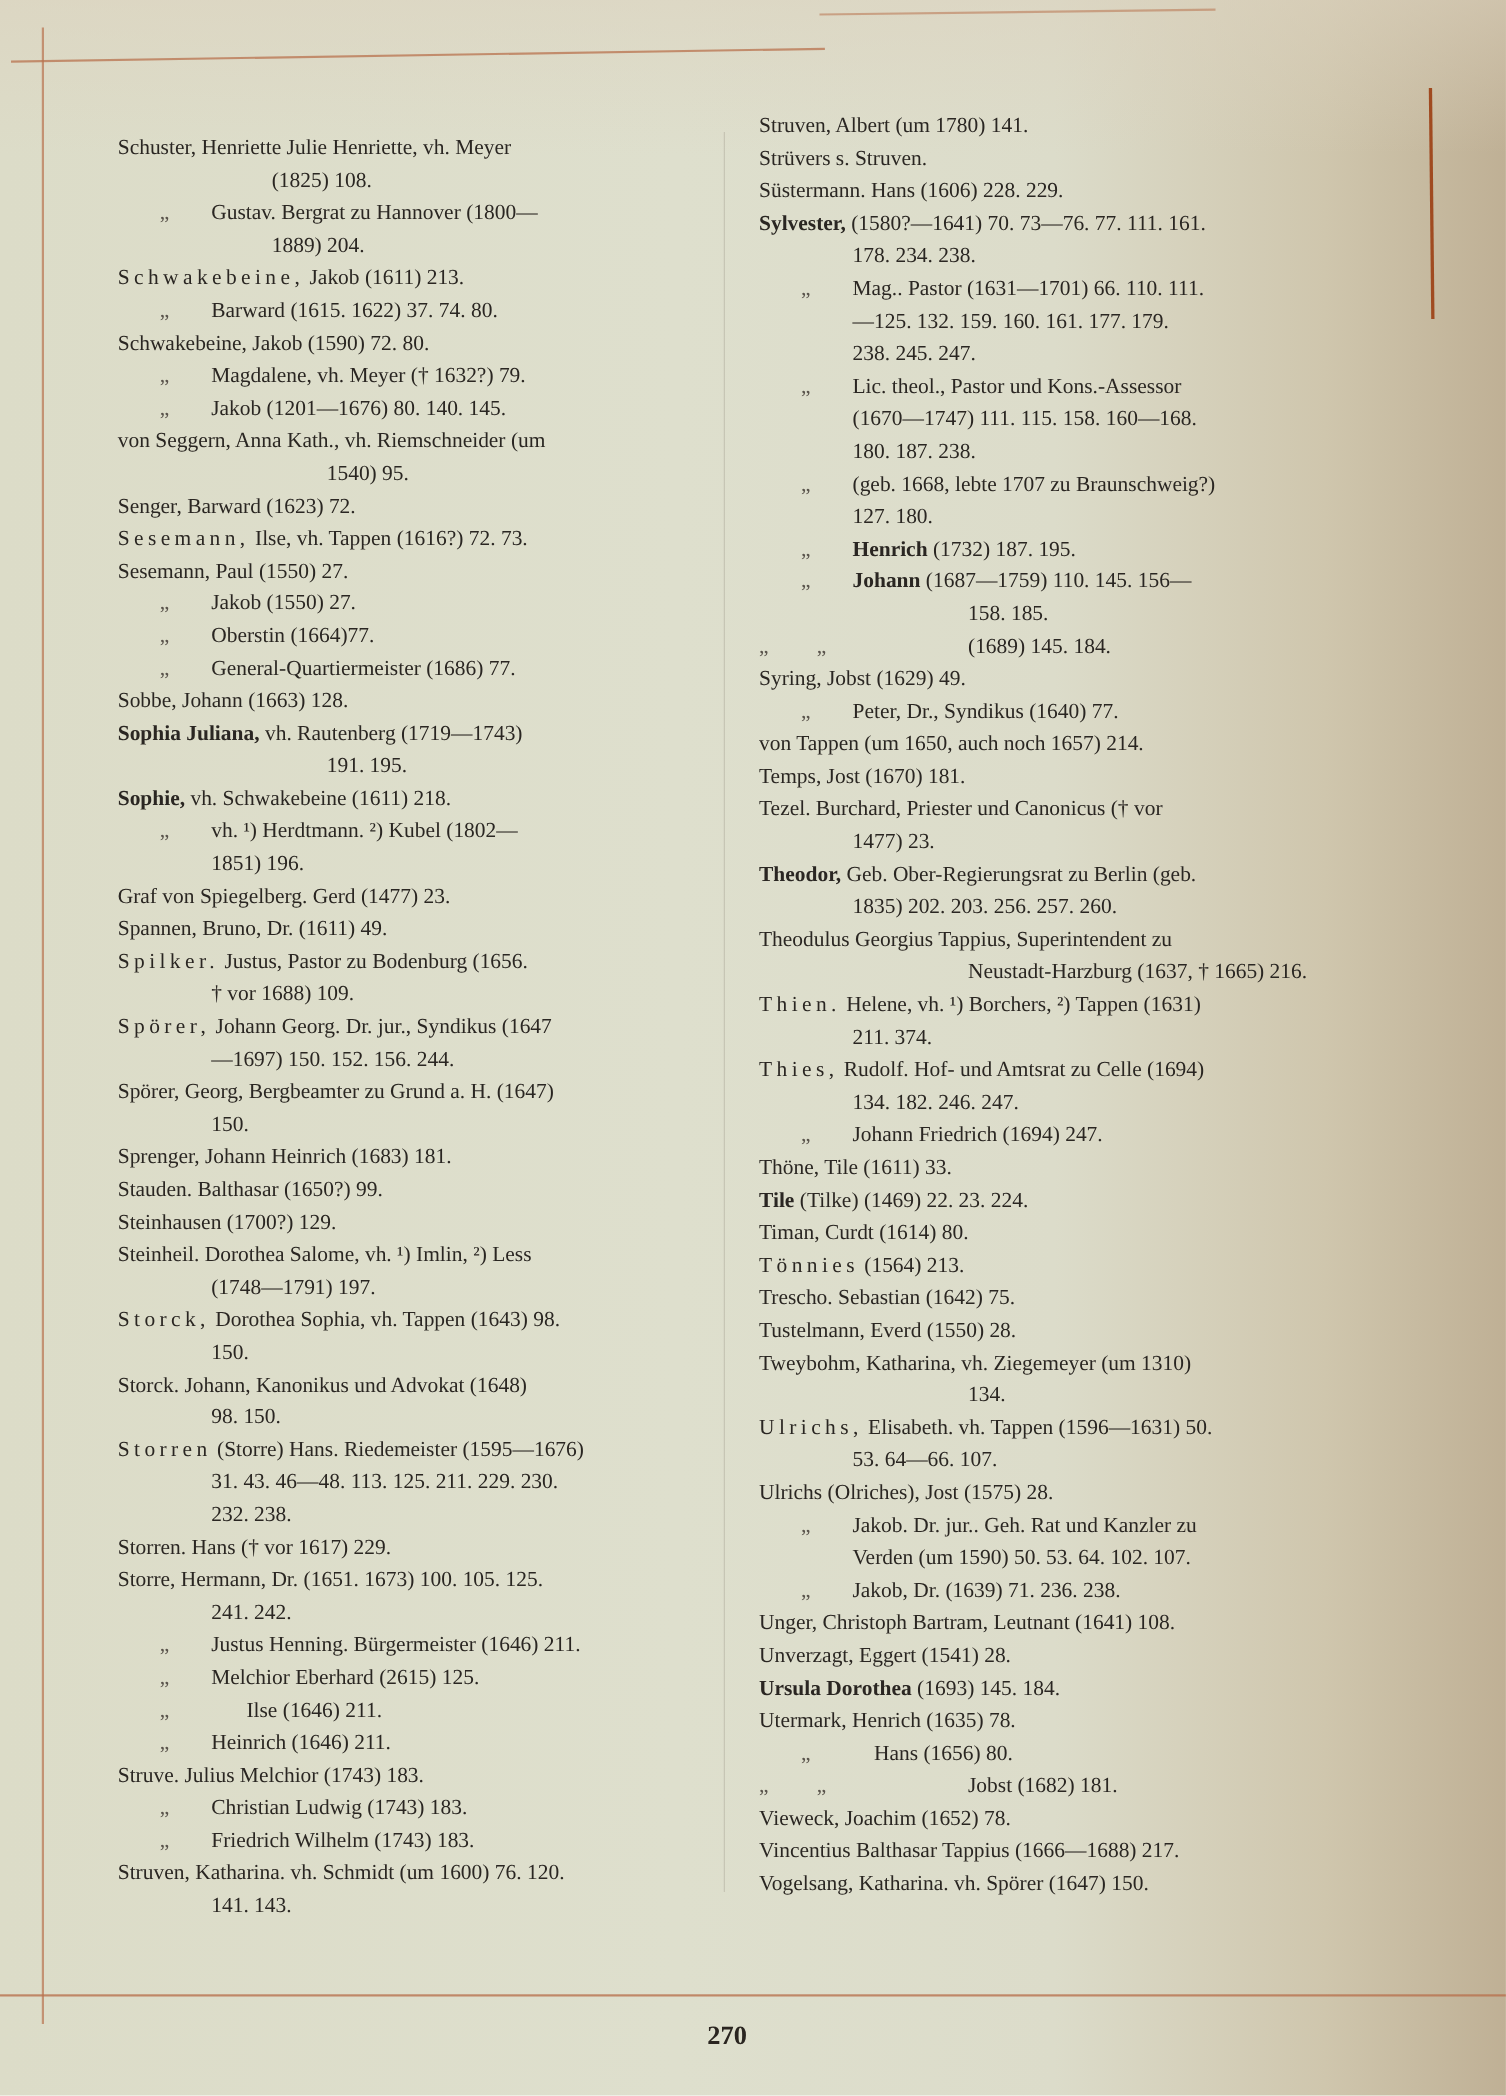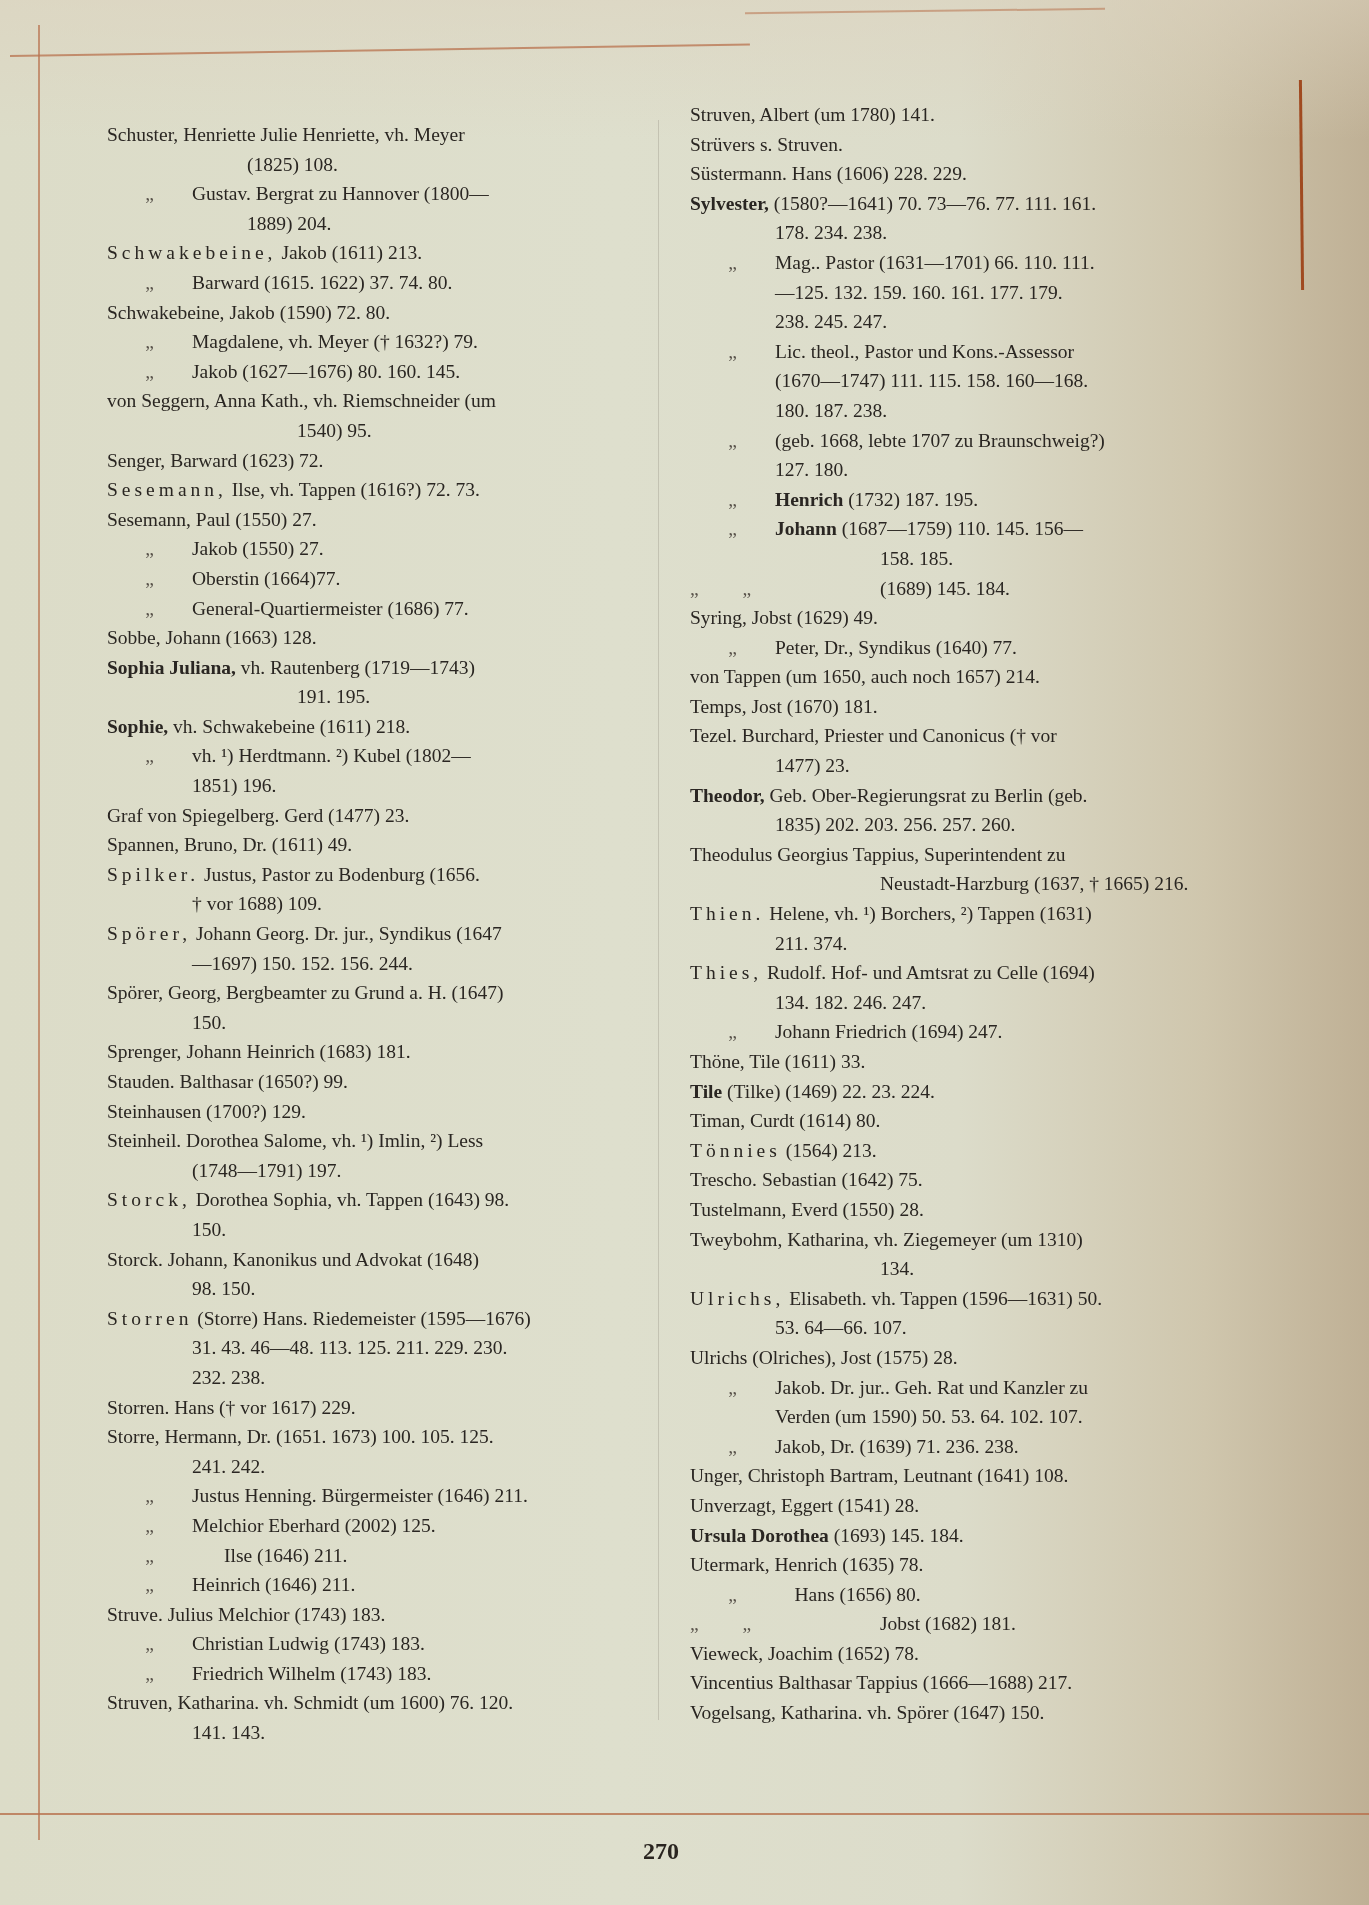--- a/index.html
+++ b/index.html
@@ -56,21 +56,21 @@
       <span class="line"><span class="ditto" style="width: 85px; text-align: center;">„</span><span style="white-space: pre;">Gustav. Bergrat zu Hannover (1800—</span></span>
       <span class="line ind2"><span style="white-space: pre;">1889) 204.</span></span>
     </div>
     <div class="entry">
       <span class="line"><span class="spaced">Schwakebeine,</span><span style="white-space: pre;"> Jakob (1611) 213.</span></span>
       <span class="line"><span class="ditto" style="width: 85px; text-align: center;">„</span><span style="white-space: pre;">Barward (1615. 1622) 37. 74. 80.</span></span>
     </div>
     <div class="entry">
       <span class="line"><span>Schwakebeine,</span><span style="white-space: pre;"> Jakob (1590) 72. 80.</span></span>
       <span class="line"><span class="ditto" style="width: 85px; text-align: center;">„</span><span style="white-space: pre;">Magdalene, vh. Meyer († 1632?) 79.</span></span>
-      <span class="line"><span class="ditto" style="width: 85px; text-align: center;">„</span><span style="white-space: pre;">Jakob (1627—1676) 80. 160. 145.</span></span>
+      <span class="line"><span class="ditto" style="width: 85px; text-align: center;">„</span><span style="white-space: pre;">Jakob (1201—1676) 80. 140. 145.</span></span>
     </div>
     <div class="entry">
       <span class="line"><span>von Seggern,</span><span style="white-space: pre;"> Anna Kath., vh. Riemschneider (um</span></span>
       <span class="line ind3"><span style="white-space: pre;">1540) 95.</span></span>
     </div>
     <div class="entry">
       <span class="line"><span>Senger,</span><span style="white-space: pre;"> Barward (1623) 72.</span></span>
     </div>
     <div class="entry">
       <span class="line"><span class="spaced">Sesemann,</span><span style="white-space: pre;"> Ilse, vh. Tappen (1616?) 72. 73.</span></span>
@@ -137,21 +137,21 @@
       <span class="line ind1"><span style="white-space: pre;">31. 43. 46—48. 113. 125. 211. 229. 230.</span></span>
       <span class="line ind1"><span style="white-space: pre;">232. 238.</span></span>
     </div>
     <div class="entry">
       <span class="line"><span>Storren.</span><span style="white-space: pre;"> Hans († vor 1617) 229.</span></span>
     </div>
     <div class="entry">
       <span class="line"><span>Storre,</span><span style="white-space: pre;"> Hermann, Dr. (1651. 1673) 100. 105. 125.</span></span>
       <span class="line ind1"><span style="white-space: pre;">241. 242.</span></span>
       <span class="line"><span class="ditto" style="width: 85px; text-align: center;">„</span><span style="white-space: pre; margin-top: 38px;">Justus Henning. Bürgermeister (1646) 211.</span></span>
-      <span class="line"><span class="ditto" style="width: 85px; text-align: center;">„</span><span style="white-space: pre;">Melchior Eberhard (2002) 125.</span></span>
+      <span class="line"><span class="ditto" style="width: 85px; text-align: center;">„</span><span style="white-space: pre;">Melchior Eberhard (2615) 125.</span></span>
       <span class="line"><span class="ditto" style="width: 85px; text-align: center;">„</span><span style="white-space: pre; margin-left: 32px;">Ilse (1646) 211.</span></span>
       <span class="line"><span class="ditto" style="width: 85px; text-align: center;">„</span><span style="white-space: pre;">Heinrich (1646) 211.</span></span>
     </div>
     <div class="entry">
       <span class="line"><span>Struve.</span><span style="white-space: pre;"> Julius Melchior (1743) 183.</span></span>
       <span class="line"><span class="ditto" style="width: 85px; text-align: center;">„</span><span style="white-space: pre;">Christian Ludwig (1743) 183.</span></span>
       <span class="line"><span class="ditto" style="width: 85px; text-align: center;">„</span><span style="white-space: pre;">Friedrich Wilhelm (1743) 183.</span></span>
     </div>
     <div class="entry">
       <span class="line"><span>Struven,</span><span style="white-space: pre;"> Katharina. vh. Schmidt (um 1600) 76. 120.</span></span>

